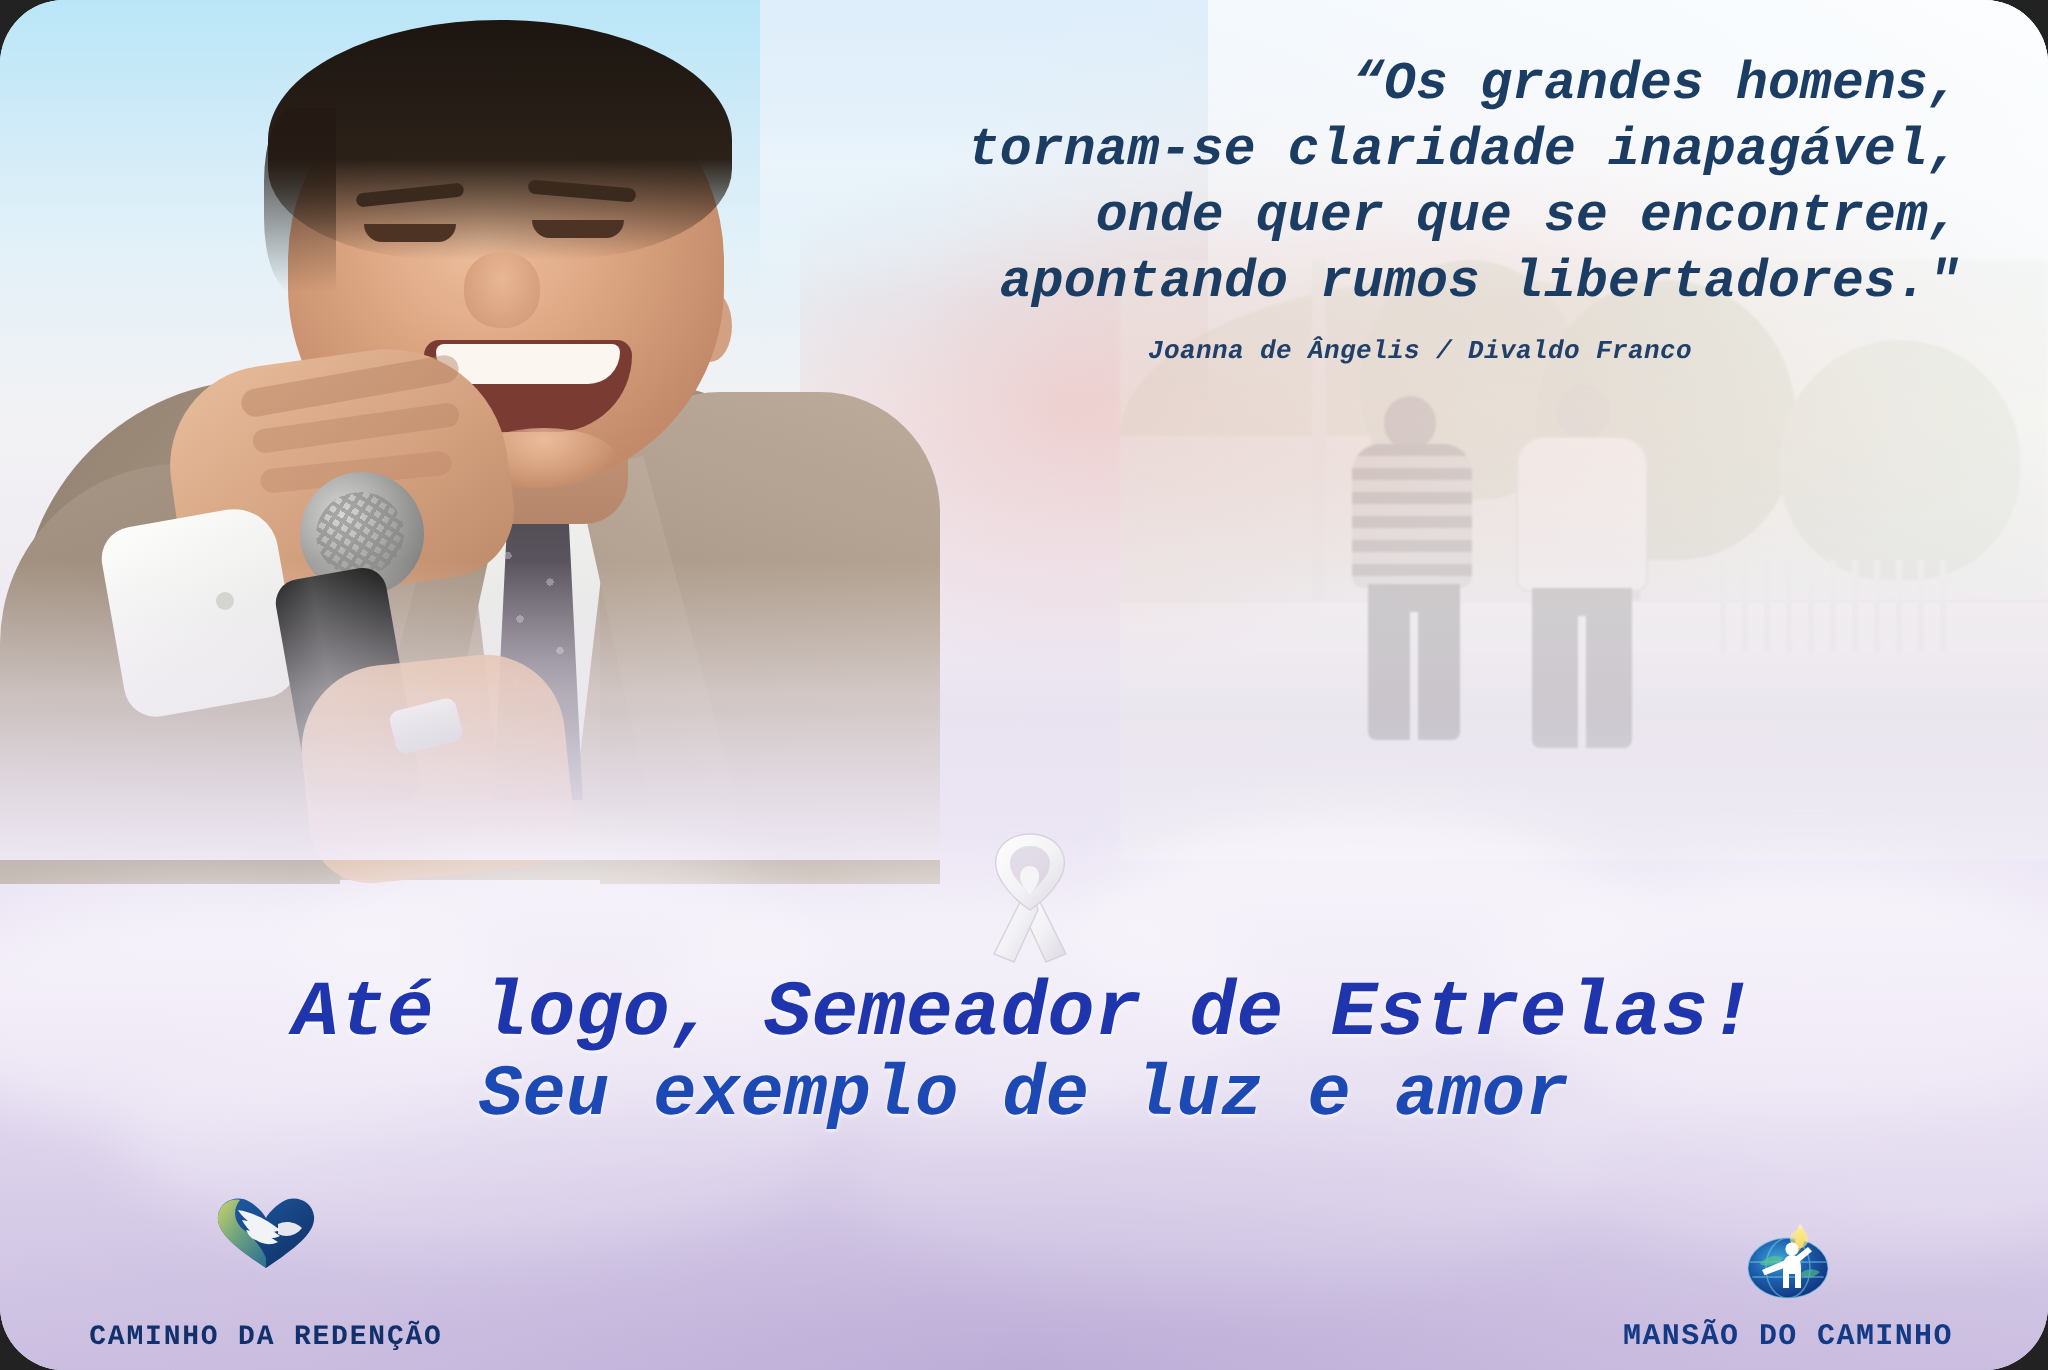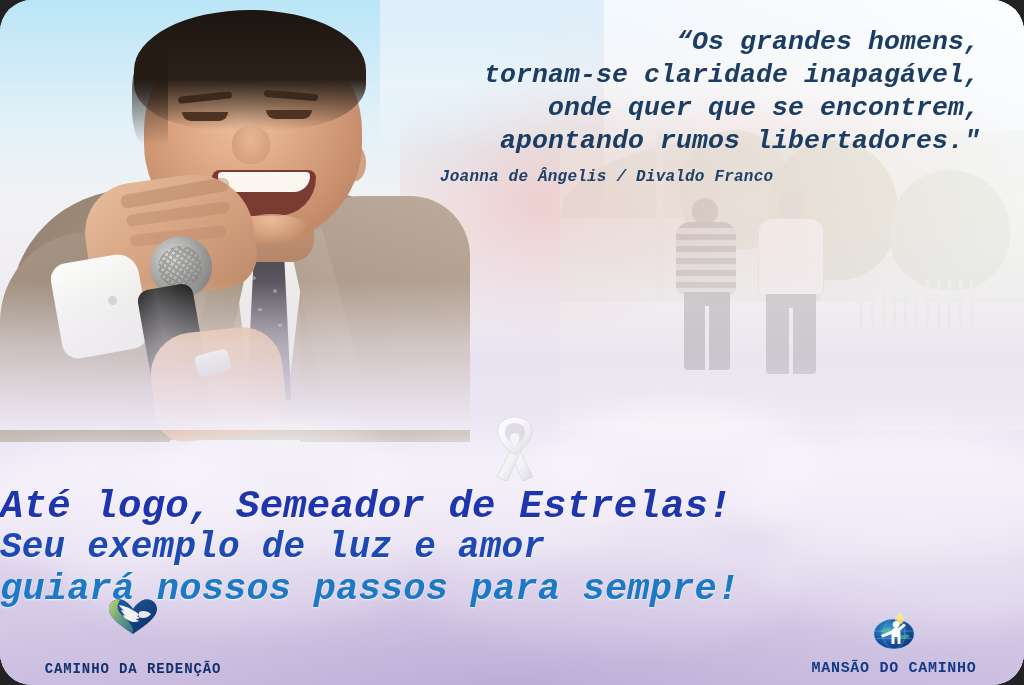--- a/index.html
+++ b/index.html
@@ -88,32 +88,33 @@
     position:absolute;right:44px;top:26px;width:540px;
     text-align:right;
     font-style:italic;font-weight:bold;
     font-size:26.5px;line-height:33px;
     letter-spacing:.1px;
     color:#1c3d63;
   }
   .quote div{white-space:nowrap;}
   .quote-attr{
     position:absolute;right:44px;top:168px;width:540px;
-    text-align:left;
+    text-align:center;
     font-style:italic;font-weight:bold;
-    font-size:16px;letter-spacing:.2px;
+    font-size:13px;letter-spacing:.2px;
     color:#20406a;
   }
 
   
   .ribbon{position:absolute;left:489px;top:411px;width:52px;height:74px;}
 
   
   .headline{
     position:absolute;left:0;right:0;top:487px;
+    text-align:center;
     font-style:italic;font-weight:bold;
     letter-spacing:.2px;
   }
   .hl1{font-size:39px;line-height:41px;color:#1f35ad;
        text-shadow:0 1px 2px rgba(255,255,255,.75);}
   .hl2{font-size:36px;line-height:40px;color:#1c49b4;
        text-shadow:0 1px 2px rgba(255,255,255,.75);}
   .hl3{font-size:37px;line-height:42px;color:#1d79c4;
        text-shadow:0 1px 2px rgba(255,255,255,.75);}
 
@@ -308,21 +309,20 @@
         <path d="M26 6 C12 6 4 18 12 30 C17 38 23 42 26 44 C29 42 35 38 40 30 C48 18 40 6 26 6 Z"></path>
       </g>
       <path d="M26 12 C18 12 13 19 18 27 C21 31 24 34 26 36 C28 34 31 31 34 27 C39 19 34 12 26 12 Z" fill="#cfc7d8" opacity=".55"></path>
       <path d="M26 22 C21 22 19 28 24 34 C25.5 36 26 36.5 26 36.5 C26 36.5 27 35 28.5 33 C32 28 31 22 26 22 Z" fill="#f5f4f7"></path>
     </svg>
   </div>
 
   <div class="headline">
     <div class="hl1">Até logo, Semeador de Estrelas!</div>
     <div class="hl2">Seu exemplo de luz e amor</div>
-    <div class="hl3">guiará nossos passos para sempre!</div>
   </div>
 
   <div class="logo-left">
     <span class="logo-mark">
       <svg width="54" height="40" viewBox="0 0 54 40">
         <defs>
           <linearGradient id="hg1" x1="0" y1="0" x2="1" y2="1">
             <stop offset="0%" stop-color="#1f5fa8"></stop>
             <stop offset="60%" stop-color="#15407c"></stop>
             <stop offset="100%" stop-color="#0e2f63"></stop>

